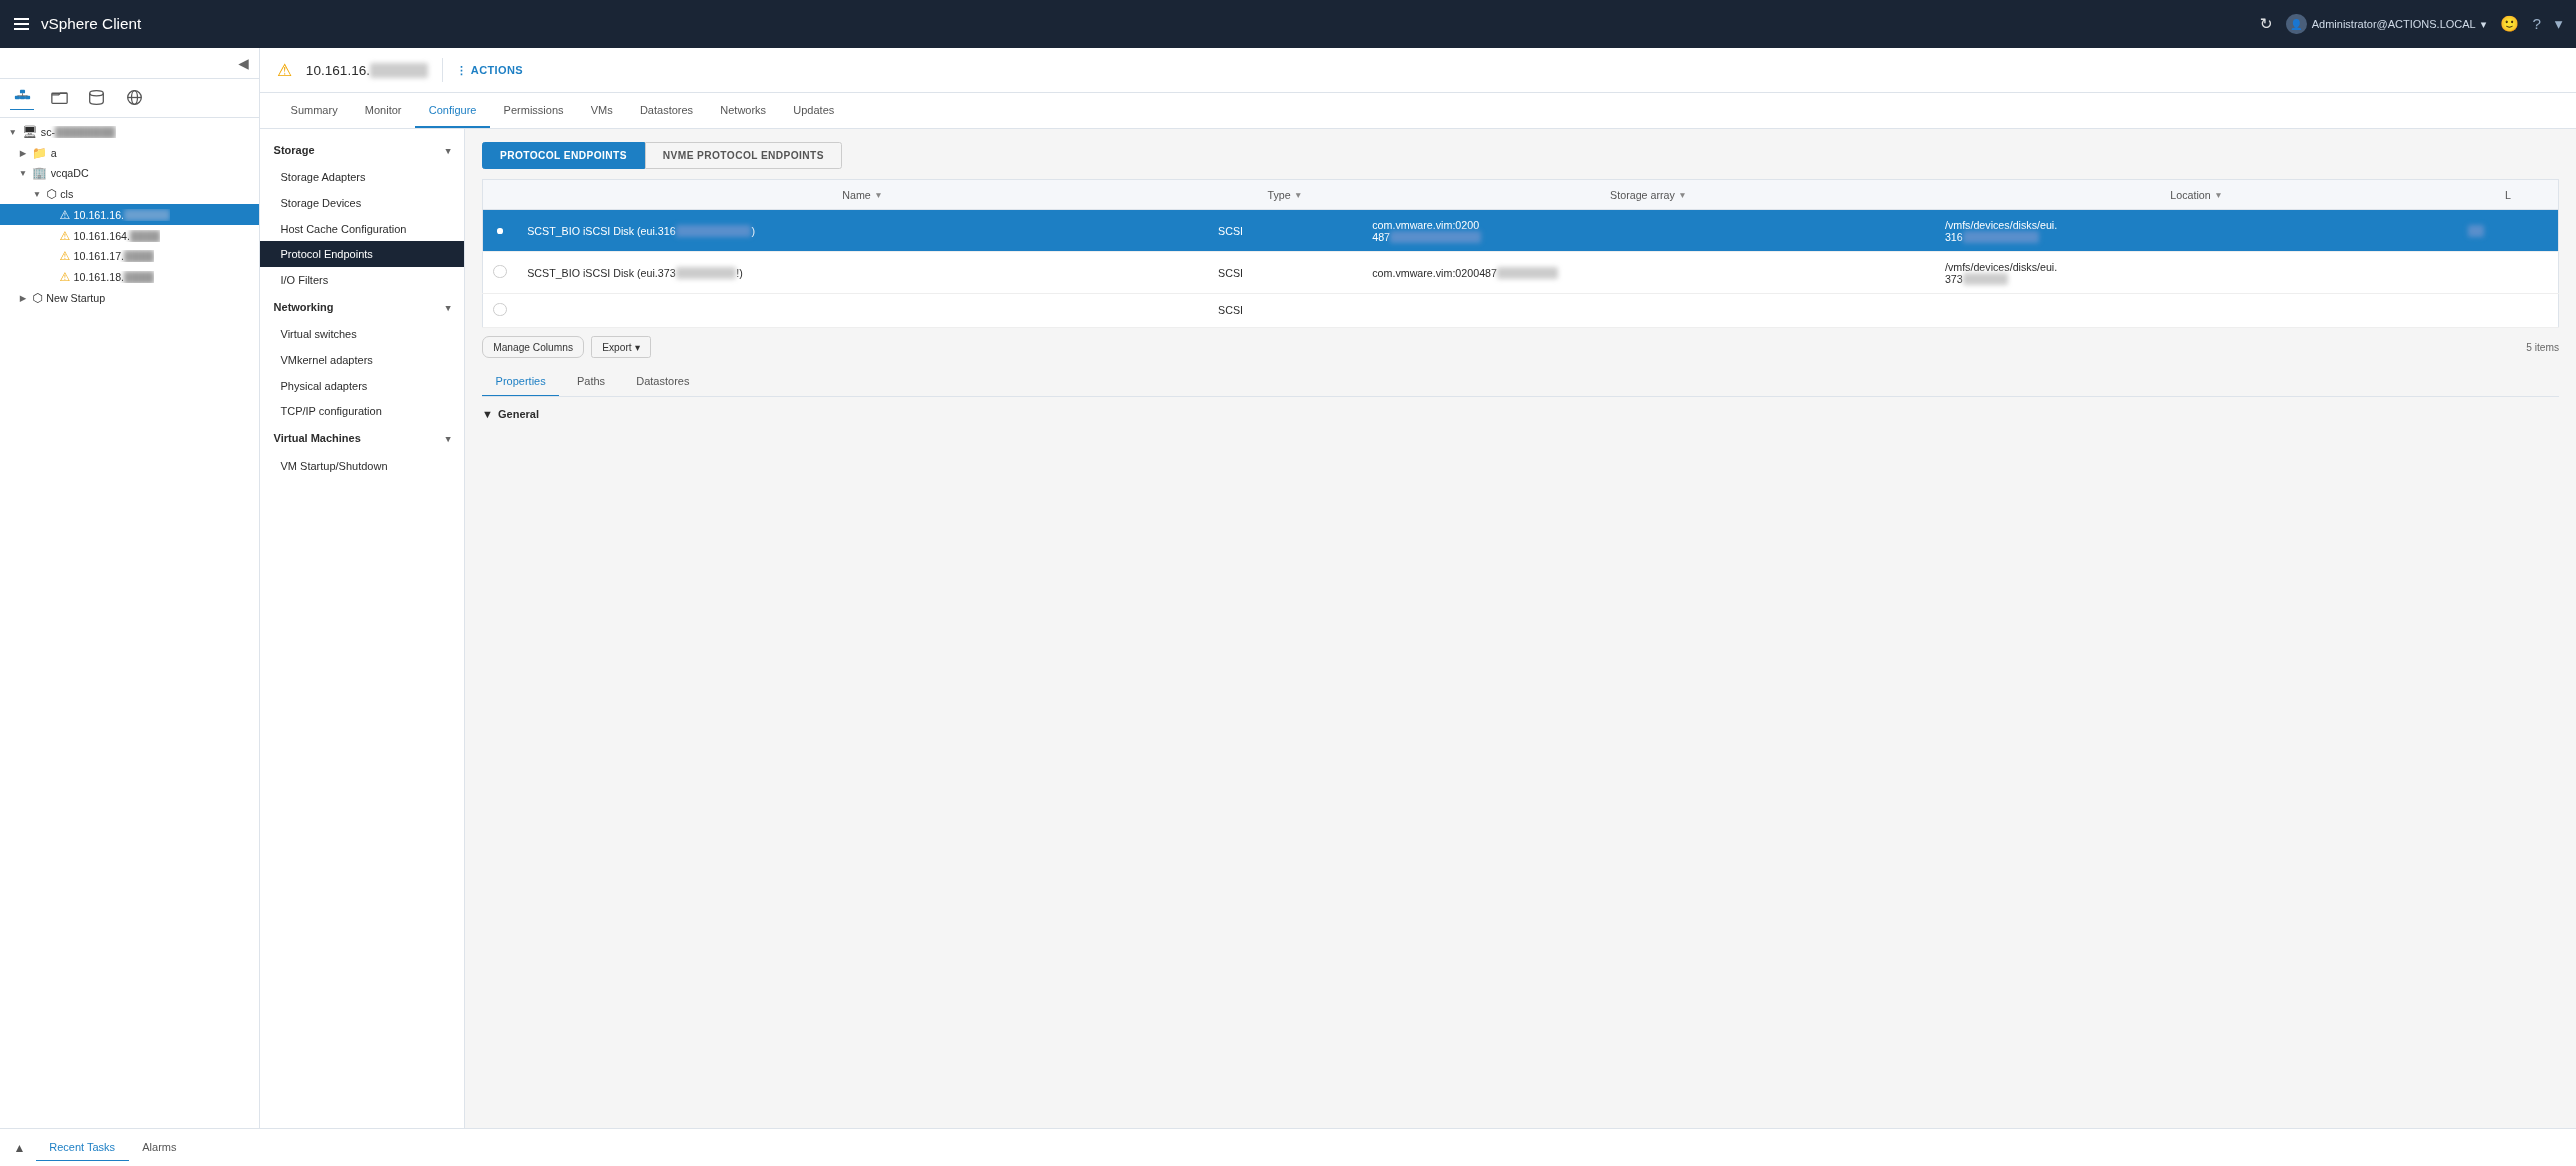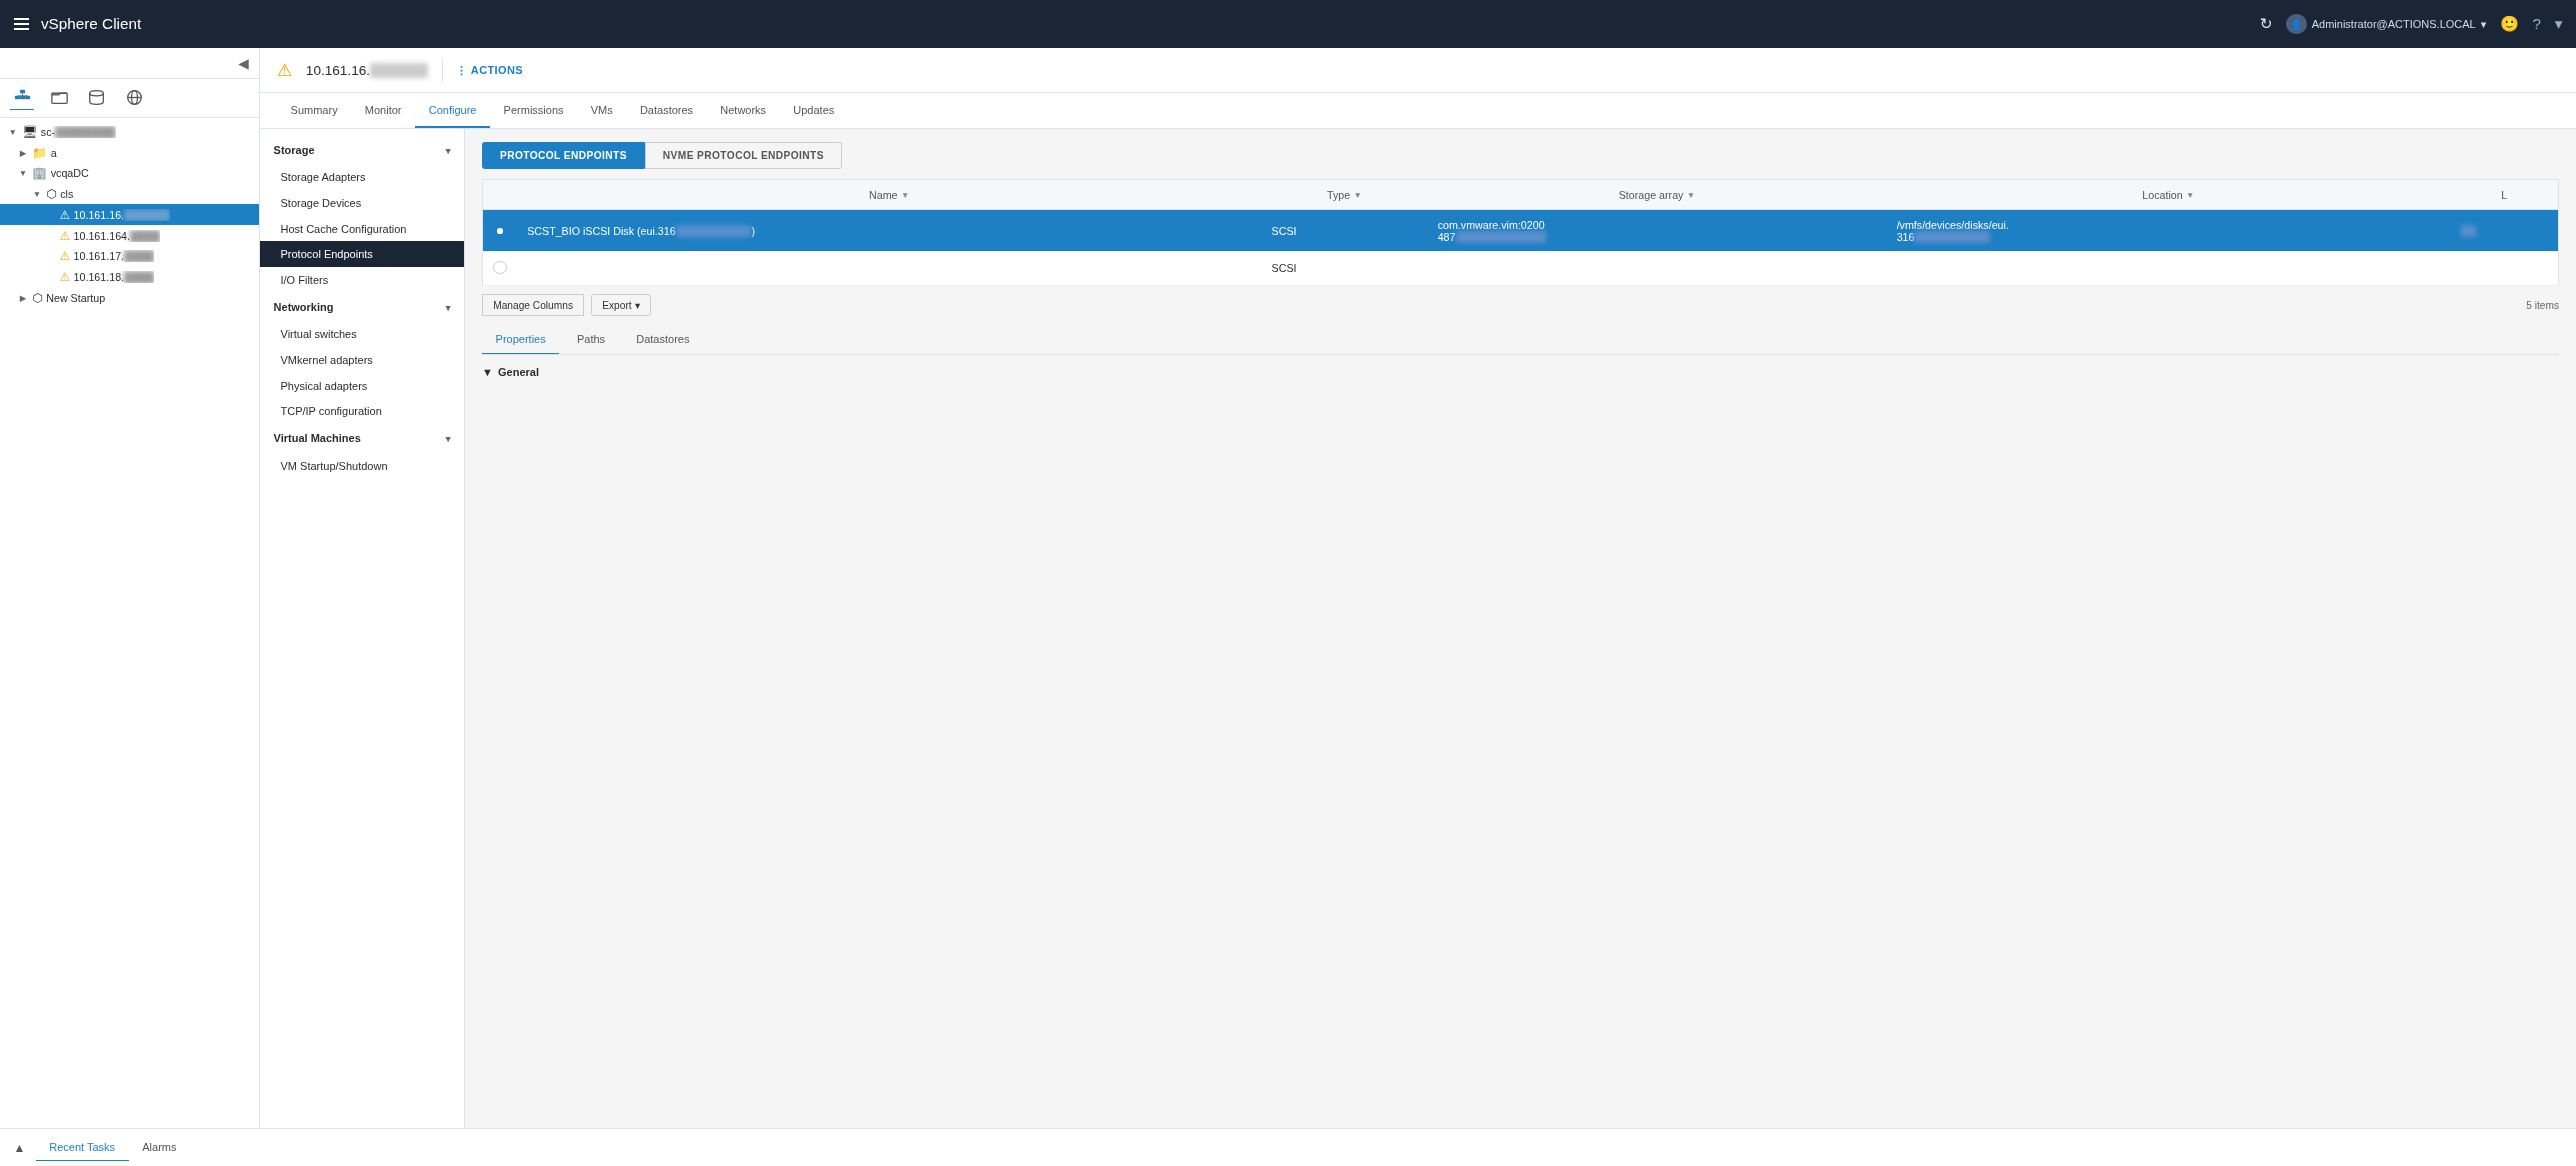--- a/index.html
+++ b/index.html
@@ -161,21 +161,21 @@
       width: 13.6px; height: 13.6px; border-radius: 50%; border: 1.7px solid #ccc;
       display: inline-flex; align-items: center; justify-content: center;
       cursor: pointer;
     }
     .radio-circle.selected { background: #1d7fc4; border-color: #1d7fc4; }
     .radio-circle.selected::after { content: ''; width: 5.1px; height: 5.1px; border-radius: 50%; background: #fff; }
 
     .table-actions { display: flex; align-items: center; justify-content: space-between; padding: 8.5px 17px; }
     .manage-cols-btn {
       background: none; border: 0.9px solid #ccc; padding: 4.3px 10.2px;
-      border-radius: 0; cursor: pointer; font-size: 10.2px; color: #333;
+      border-radius: 7px; cursor: pointer; font-size: 10.2px; color: #333;
     }
     .export-btn {
       background: none; border: 0.9px solid #ccc; padding: 4.3px 10.2px;
       border-radius: 2.6px; cursor: pointer; font-size: 10.2px; color: #333;
       display: flex; align-items: center; gap: 3.4px;
     }
     .items-count { font-size: 10.2px; color: #666; margin-left: 8px; }
 
     
     .detail-panel { padding: 0 17px 13.6px; }
@@ -438,20 +438,30 @@
                 <td>SCST_BIO iSCSI Disk (eui.316<span class="blurred-text" style="background:#5a8fcc;color:transparent;border-radius:1.7px;"> ██████████ </span>)</td>
                 <td>SCSI</td>
                 <td>com.vmware.vim:0200<br>487<span class="blurred-text" style="background:#5a8fcc;color:transparent;border-radius:1.7px;">████████████</span></td>
                 <td>/vmfs/devices/disks/eui.<br>316<span class="blurred-text" style="background:#5a8fcc;color:transparent;border-radius:1.7px;">██████████</span></td>
                 <td><span class="blurred-text" style="background:#5a8fcc;color:transparent;border-radius:1.7px;">██</span></td>
               </tr>
               <tr>
                 <td class="radio-cell">
                   <div class="radio-circle"></div>
                 </td>
+                <td>SCST_BIO iSCSI Disk (eui.373<span class="blurred-text" style="background:#ccc;color:transparent;border-radius:1.7px;">████████</span>!)</td>
+                <td>SCSI</td>
+                <td>com.vmware.vim:0200487<span class="blurred-text" style="background:#ccc;color:transparent;border-radius:1.7px;">████████</span></td>
+                <td>/vmfs/devices/disks/eui.<br>373<span class="blurred-text" style="background:#ccc;color:transparent;border-radius:1.7px;">██████</span></td>
+                <td></td>
+              </tr>
+              <tr>
+                <td class="radio-cell">
+                  <div class="radio-circle"></div>
+                </td>
                 <td></td>
                 <td>SCSI</td>
                 <td></td>
                 <td></td>
                 <td></td>
               </tr>
             </tbody>
           </table>
         </div>
 

